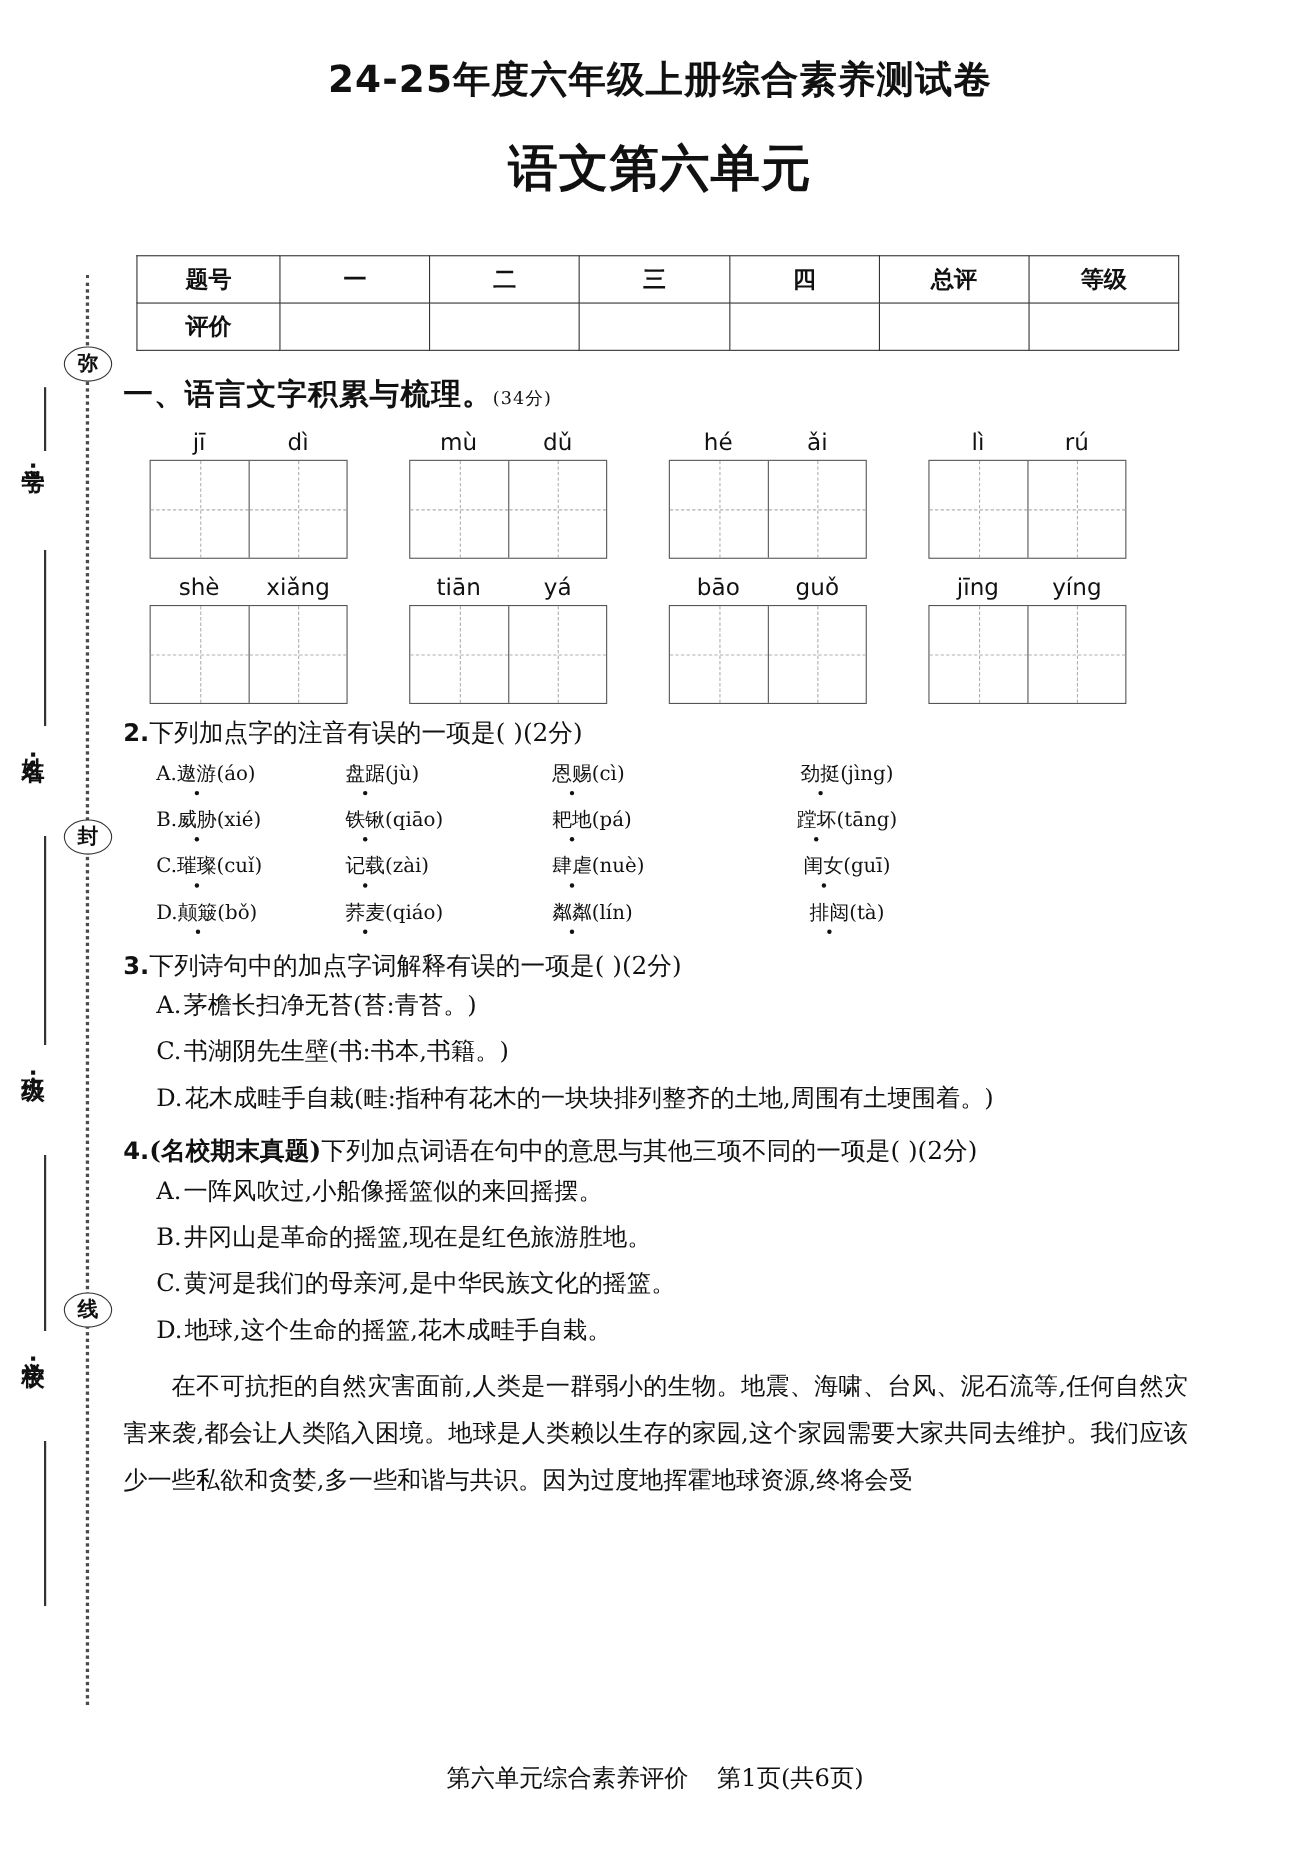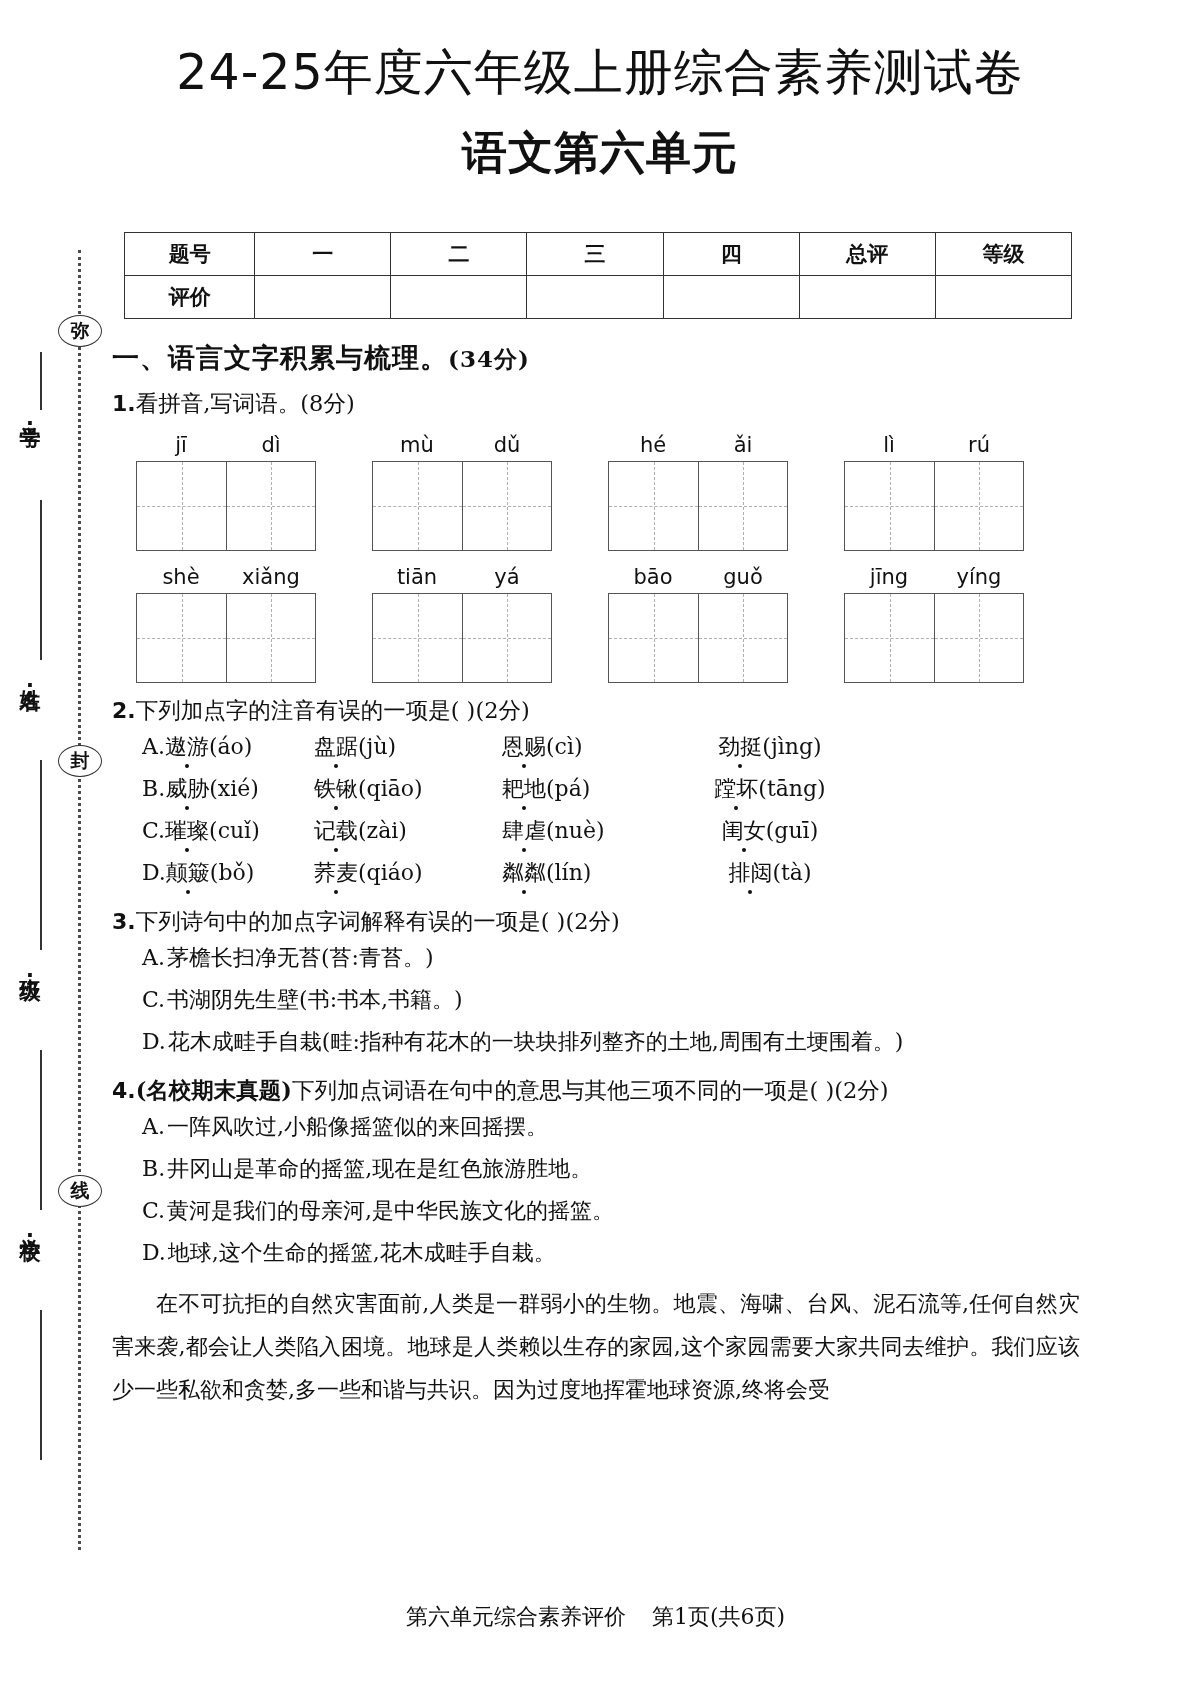--- a/index.html
+++ b/index.html
@@ -62,22 +62,22 @@
 
   
   #paper-title {
     position: absolute;
     left: 95px; top: 42px;
     width: 1010px;
     text-align: center;
   }
   #paper-title .t1 {
     font-family: "DejaVu Sans", "Liberation Sans", sans-serif;
-    font-weight: 400;
-    font-size: 49px;
+    font-weight: 700;
+    font-size: 34px;
     letter-spacing: 1px;
     line-height: 62px;
     white-space: nowrap;
   }
   #paper-title .t2 {
     font-family: "DejaVu Sans", "Liberation Sans", sans-serif;
     font-weight: 900;
     font-size: 45px;
     letter-spacing: 1px;
     line-height: 58px;
@@ -109,22 +109,22 @@
     width: 968px;
   }
   .sec-head {
     font-family: "DejaVu Serif", "Liberation Serif", serif;
     font-weight: 900;
     font-size: 27px;
     letter-spacing: 1px;
     margin: 10px 0 8px 0;
   }
   .sec-head .pts {
-    font-weight: 700;
-    font-size: 23px;
+    font-weight: 400;
+    font-size: 16px;
   }
   .q {
     font-size: 22.5px;
     line-height: 30px;
     margin-top: 12px;
     font-family: "DejaVu Serif", "Liberation Serif", serif;
   }
   .q .num {
     font-weight: 900;
     font-family: "DejaVu Sans", "Liberation Sans", sans-serif;
@@ -151,21 +151,21 @@
     transform: translateX(-50%);
     bottom: -9px;
     width: 4px; height: 4px;
     border-radius: 50%;
     background: #111;
   }
   .opt-grid {
     display: flex;
     margin-left: 30px;
     line-height: 42px;
-    font-size: 22px;
+    font-size: 18px;
   }
   .opt-grid .c0 { width: 172px; }
   .opt-grid .c1 { width: 188px; }
   .opt-grid .c2 { width: 178px; }
   .opt-grid .c3 { width: 180px; text-align: center; }
 
   
   .pinyin-row {
     display: flex;
     margin-top: 14px;
@@ -286,23 +286,20 @@
   </tr>
 </tbody>
   </table>
 
 <div id="content">
 
   <div class="sec-head">
     <span>一、语言文字积累与梳理。</span><span class="pts">(34分)</span>
   </div>
 
-  <div class="q">
-    <span class="num">1.</span><span>看拼音,写词语。(8分)</span>
-  </div>
 
   <div class="pinyin-row">
     <div class="pinyin-block">
       <div class="pinyin-labels">
         <span>jī</span>
         <span>dì</span>
       </div>
       <div class="tianzi">
           <div class="cellbox"></div>
           <div class="cellbox"></div>

